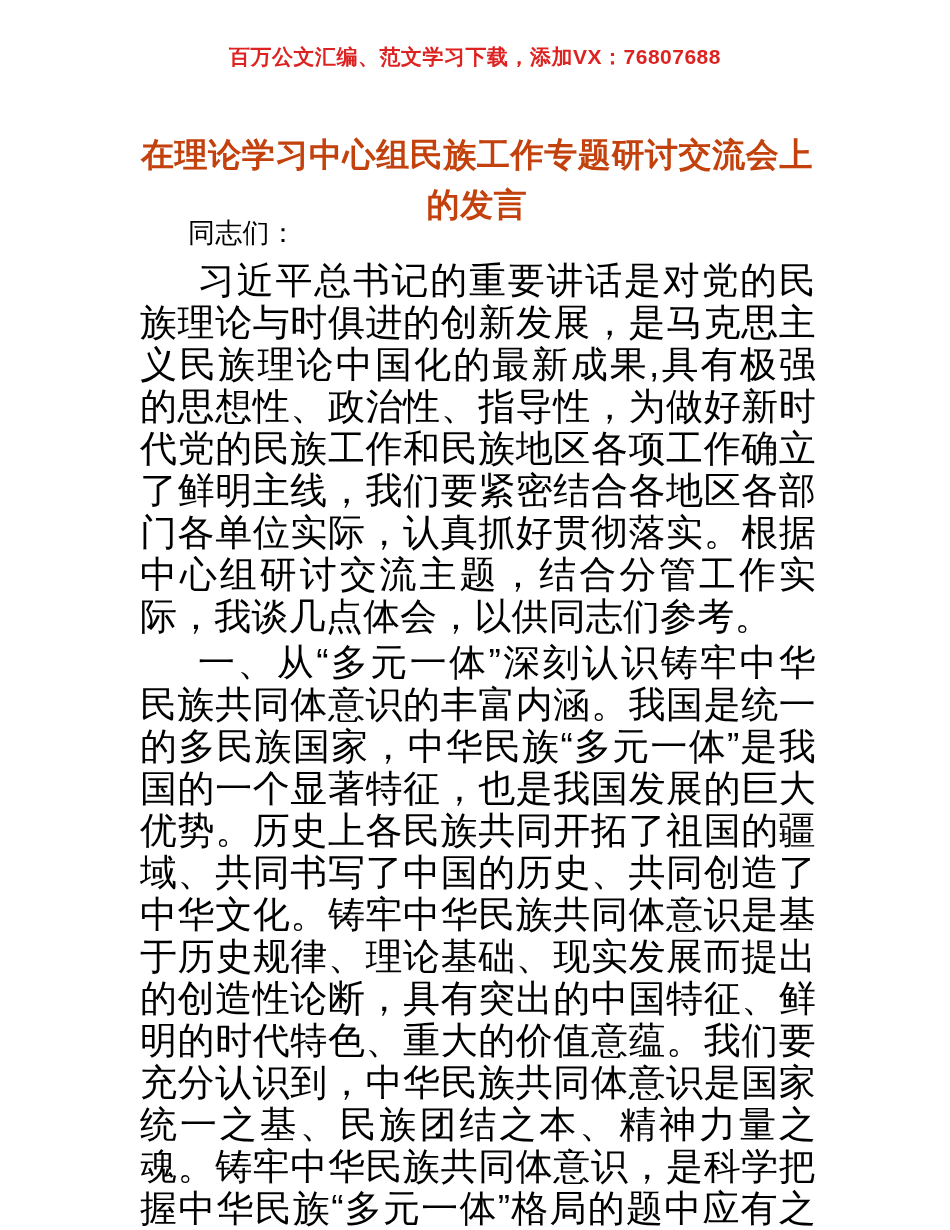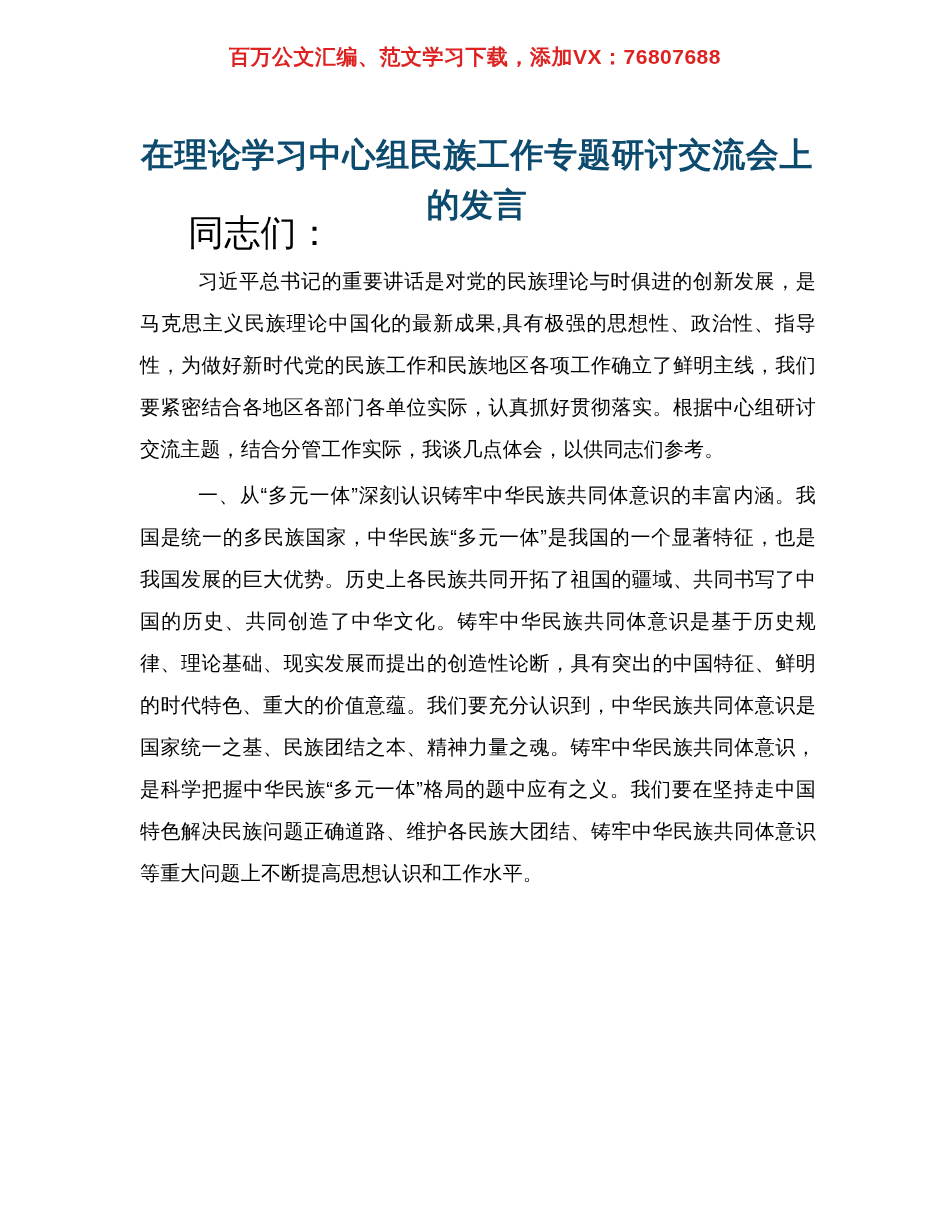--- a/index.html
+++ b/index.html
@@ -50,44 +50,44 @@
   .doc-title {
     position: absolute;
     top: 108px;
     left: 137px;
     width: 680px;
     text-align: center;
     font-size: 33px;
     font-weight: 700;
     line-height: 50px;
     letter-spacing: 0.6px;
-    color: #0c4a6e;
+    color: #c2410c;
   }
 
   
   .doc-body {
     position: absolute;
     top: 212px;
     left: 140px;
     width: 676px;
   }
 
   .salutation {
-    font-size: 36px;
+    font-size: 27px;
     line-height: 42px;
     letter-spacing: 0.2px;
     margin: 0 0 6px 0;
     padding-left: 48px;
     text-align: justify;
     text-justify: inter-ideograph;
     font-family: Liberation Serif, serif;
   }
 
   .para {
-    font-size: 20px;
+    font-size: 37px;
     line-height: 42px;
     letter-spacing: 0.15px;
     margin: 4px 0 4px 0;
     text-indent: 58px;
     text-align: justify;
     text-justify: inter-ideograph;
     word-break: break-all;
   }
 
   .para:last-child {

